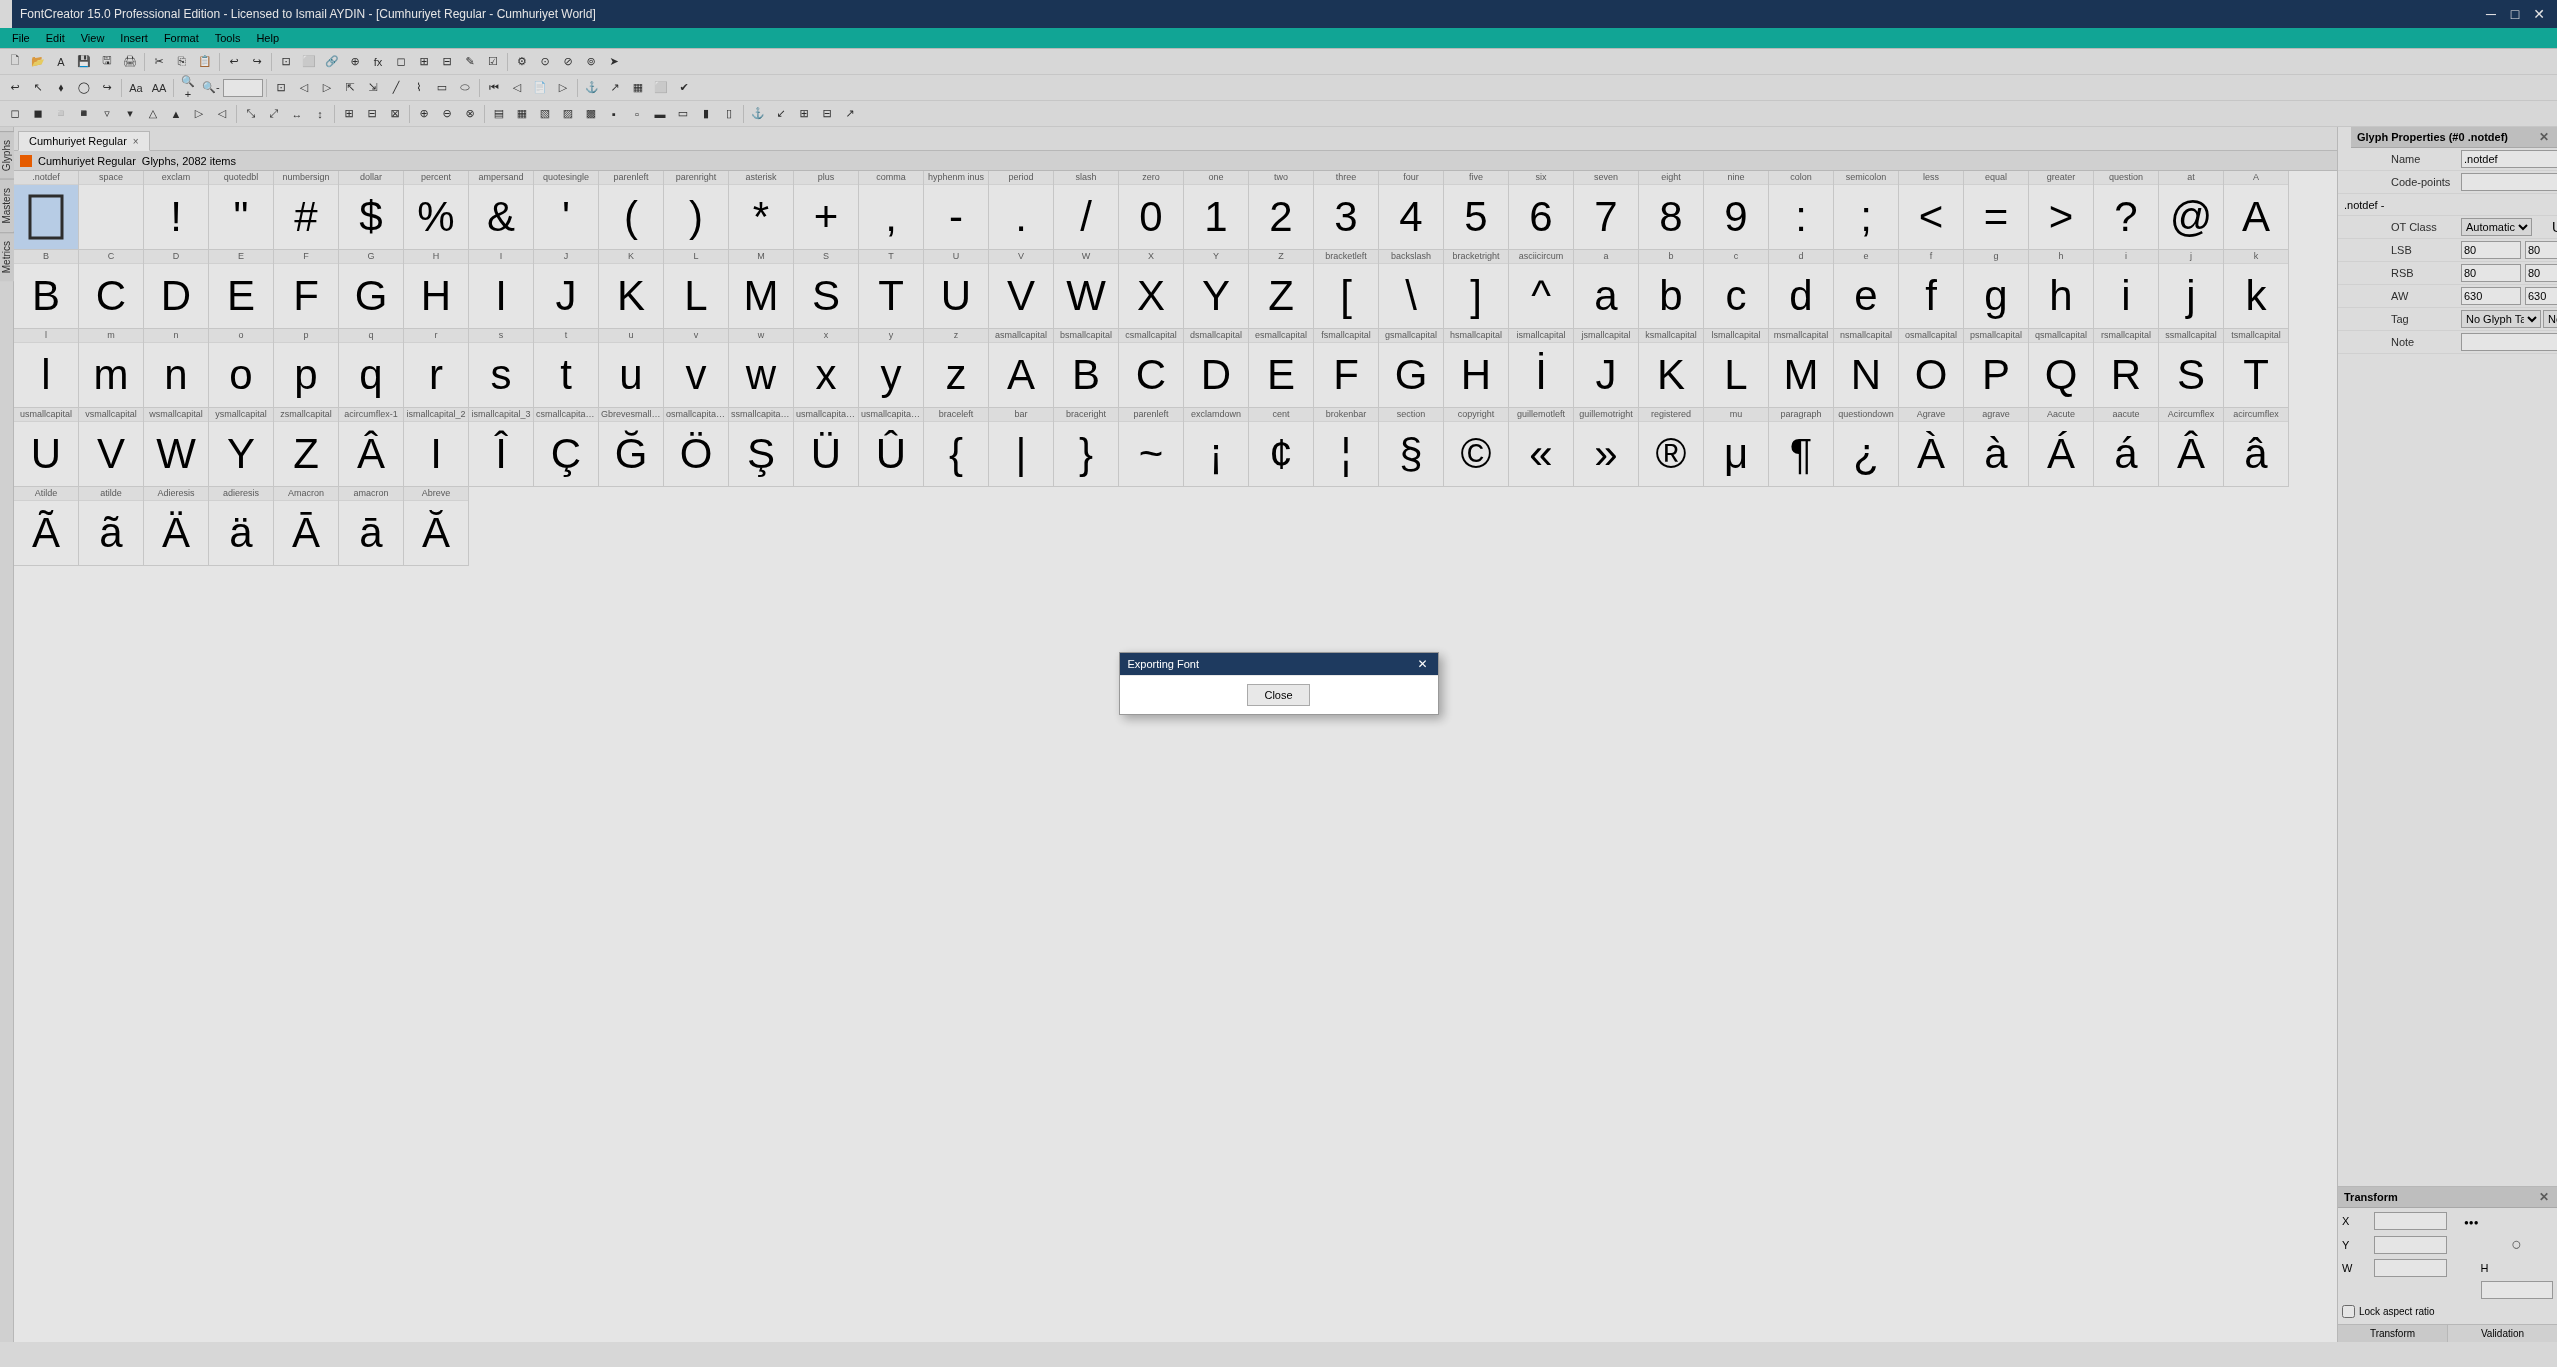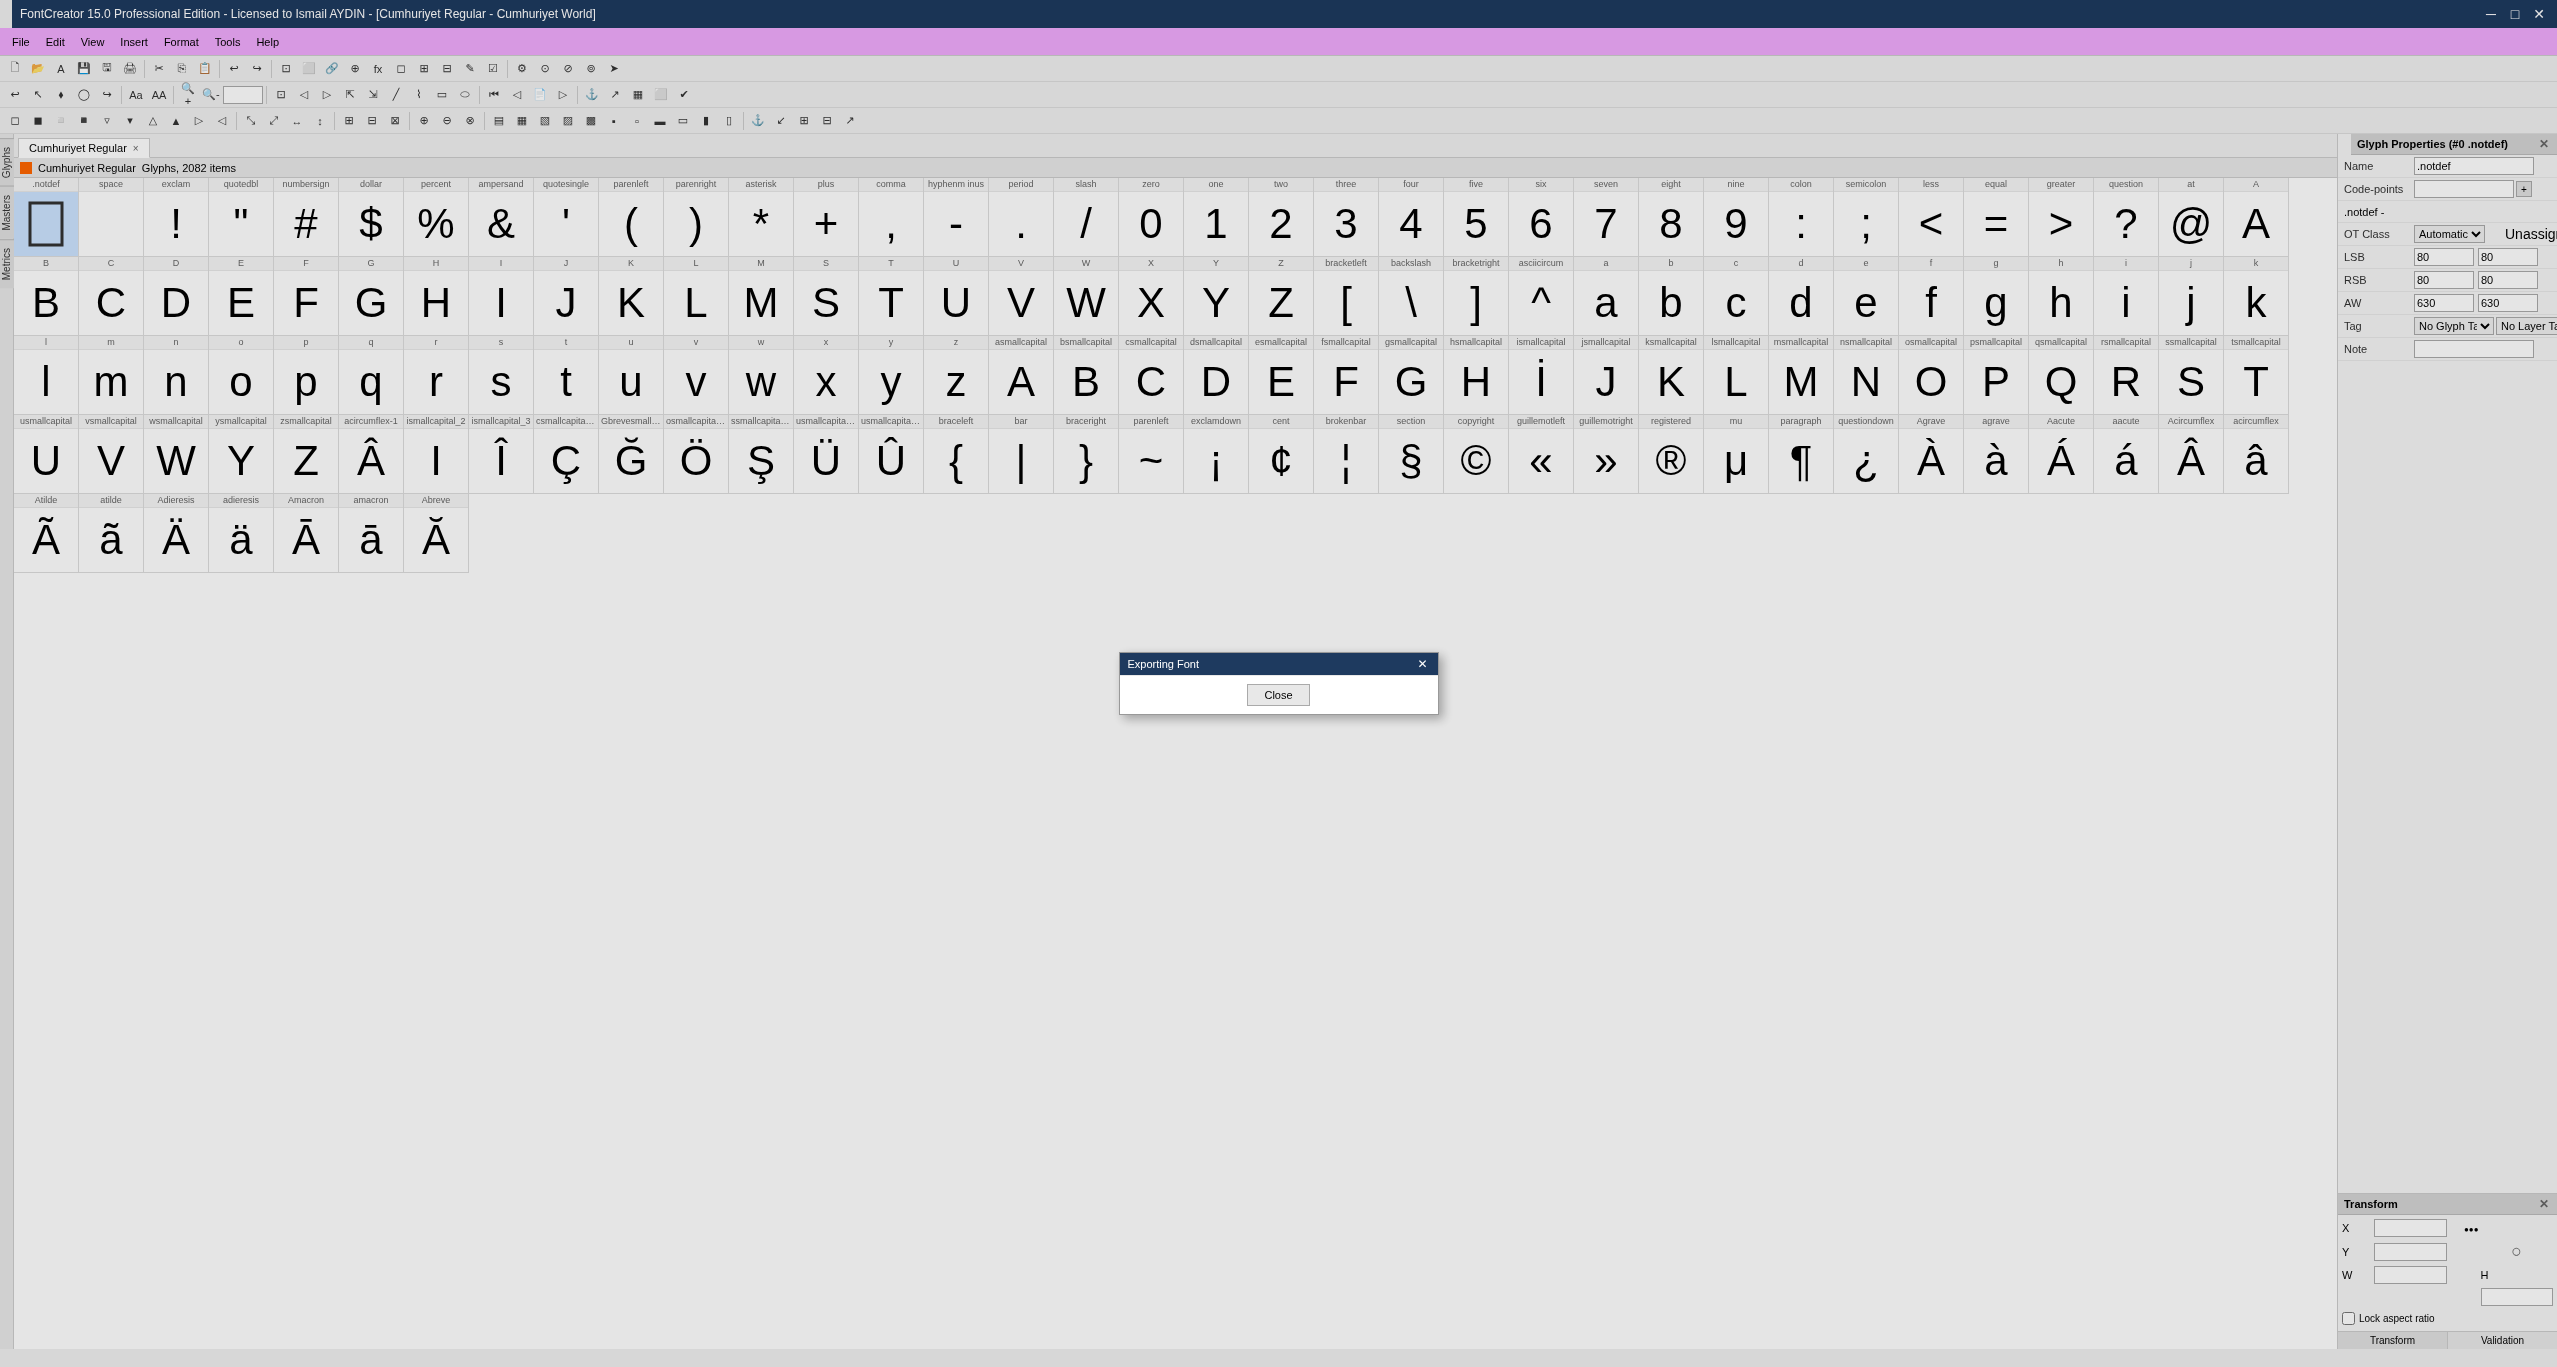--- a/index.html
+++ b/index.html
@@ -26,22 +26,22 @@
       background: none;
       border: none;
       color: white;
       cursor: pointer;
       font-size: 14px;
       display: flex; align-items: center; justify-content: center;
     }
 
     
     #menu-bar {
-      background: #f0abfc;
-      height: 28px;
+      background: #14b8a6;
+      height: 21px;
       display: flex;
       align-items: center;
       border-bottom: 1px solid #ccc;
       padding: 0 4px;
     }
     .menu-item {
       padding: 2px 8px;
       cursor: pointer;
       font-size: 11px;
     }
@@ -205,20 +205,21 @@
       align-items: center;
       padding: 2px 6px;
       border-bottom: 1px solid #e8e8e8;
       min-height: 22px;
     }
     .props-label {
       width: 70px;
       font-size: 11px;
       color: #333;
       flex-shrink: 0;
+      margin-left: 47px;
     }
     .props-value {
       flex: 1;
       font-size: 11px;
       color: #000;
     }
     .props-input {
       width: 60px;
       height: 18px;
       border: 1px solid #aaa;

